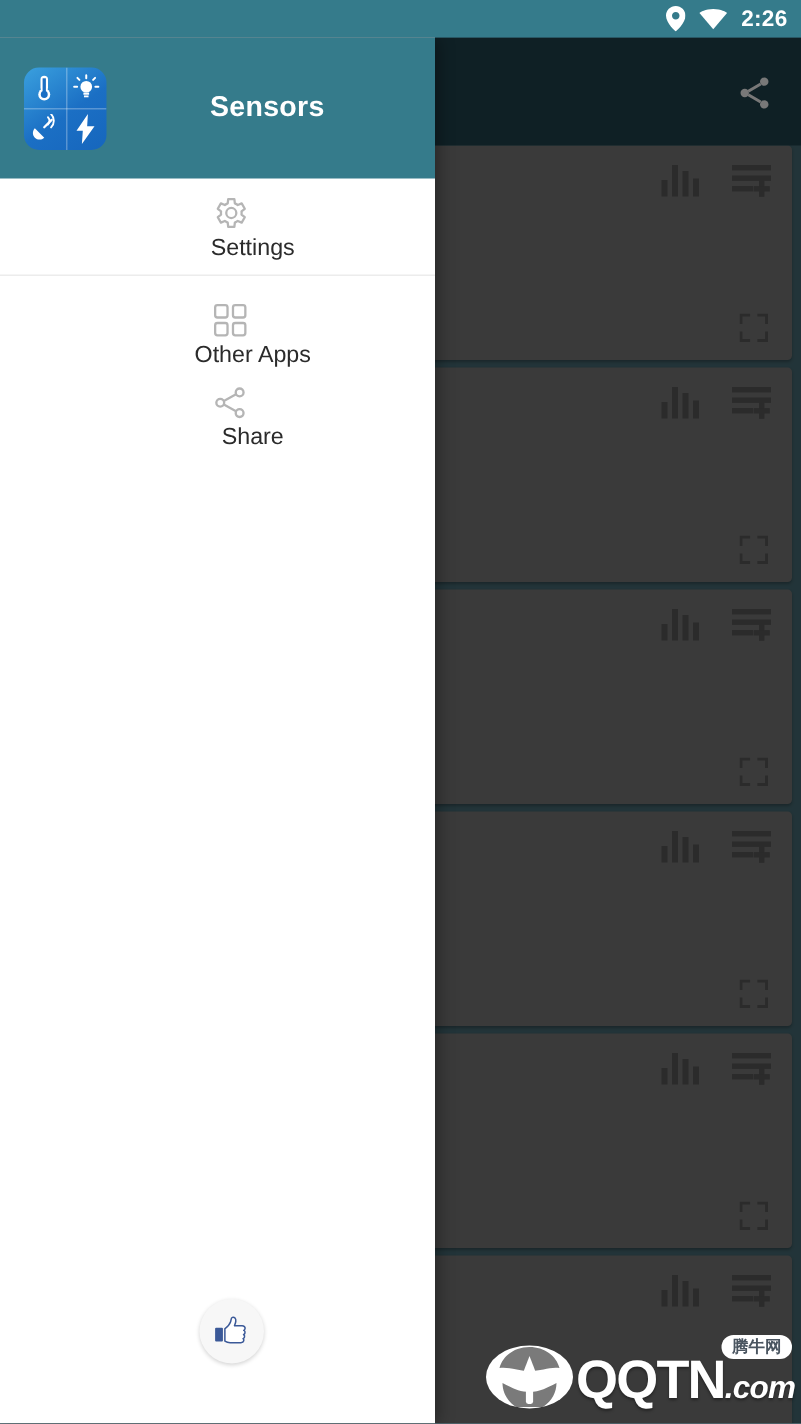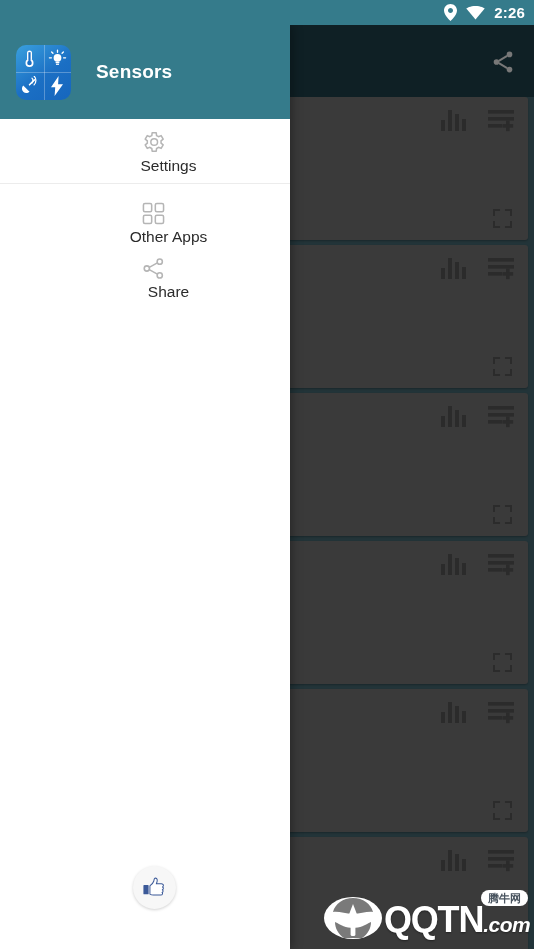--- a/index.html
+++ b/index.html
@@ -112,20 +112,21 @@
     box-shadow: 2px 0 10px rgba(0,0,0,0.35);
     overflow: hidden;
   }
   #drawer-header {
     position: relative;
     height: 94px;
     background: #357b8b;
     display: flex;
     align-items: center;
     padding-left: 16px;
+    gap: 44px;
   }
   #app-icon {
     width: 55px; height: 55px;
     border-radius: 10px;
     background: linear-gradient(145deg, #3aa0de 0%, #1b6fc4 55%, #1666bd 100%);
     display: grid;
     grid-template-columns: 1fr 1fr;
     grid-template-rows: 1fr 1fr;
     position: relative;
     overflow: hidden;

